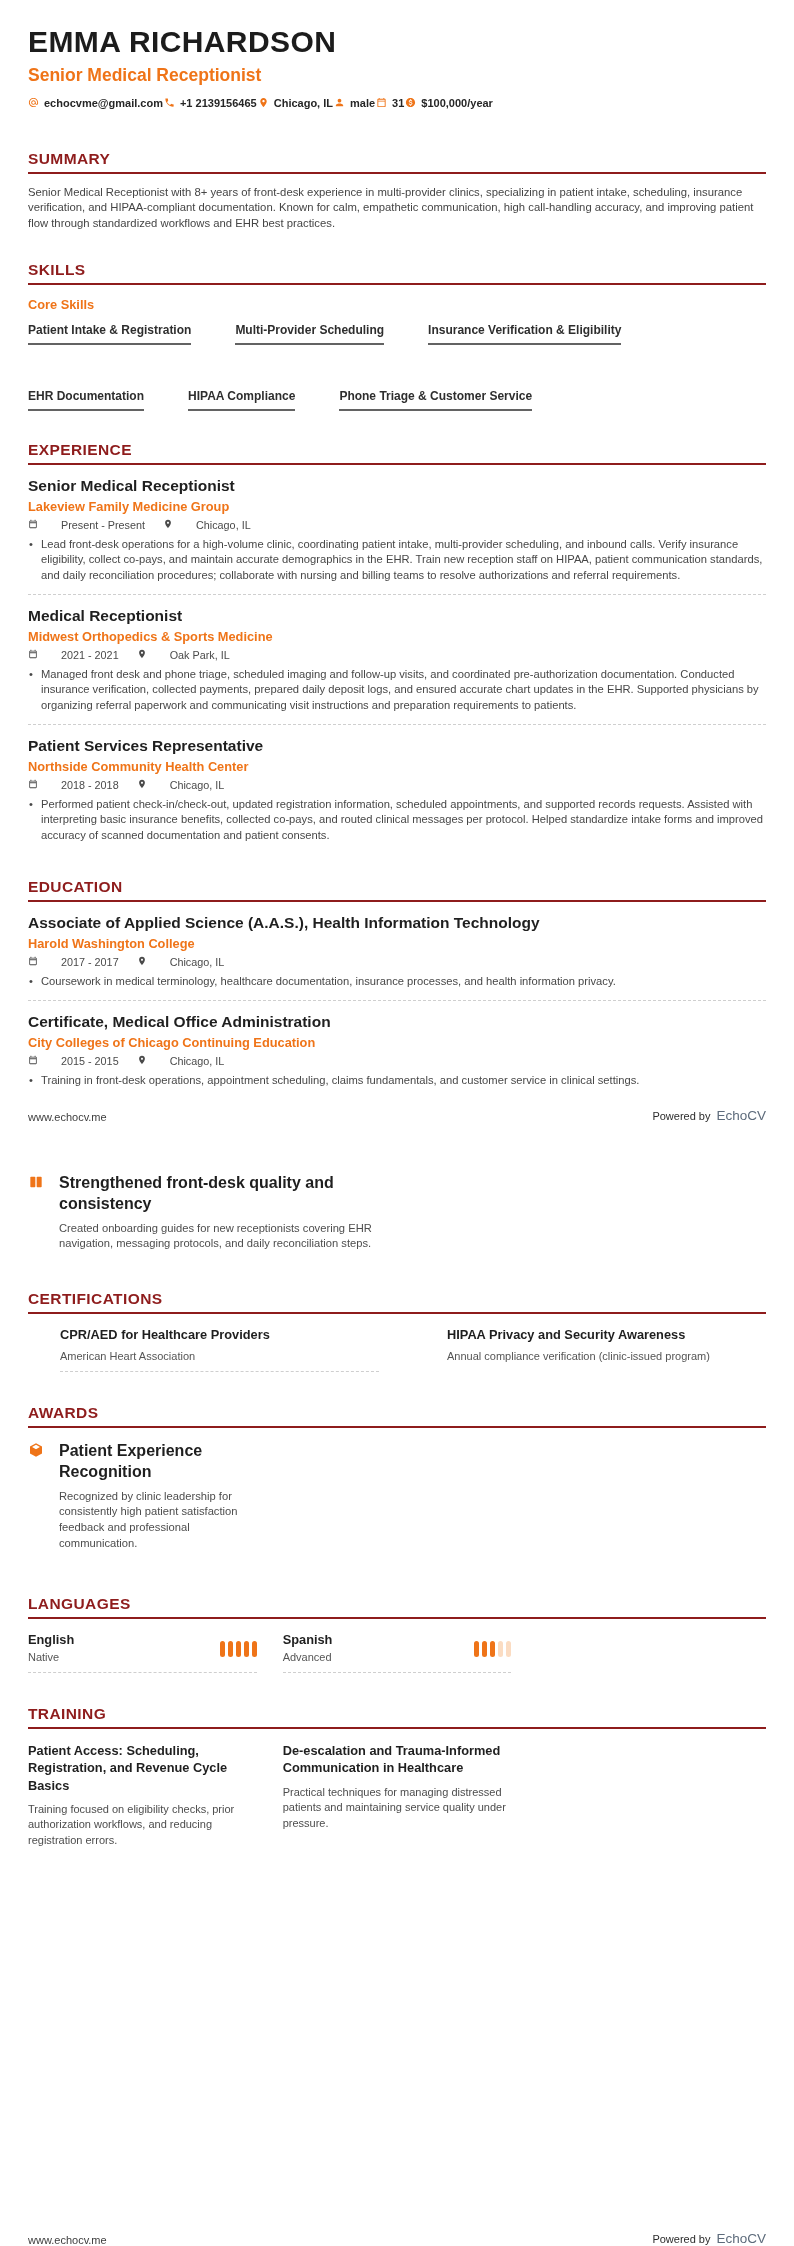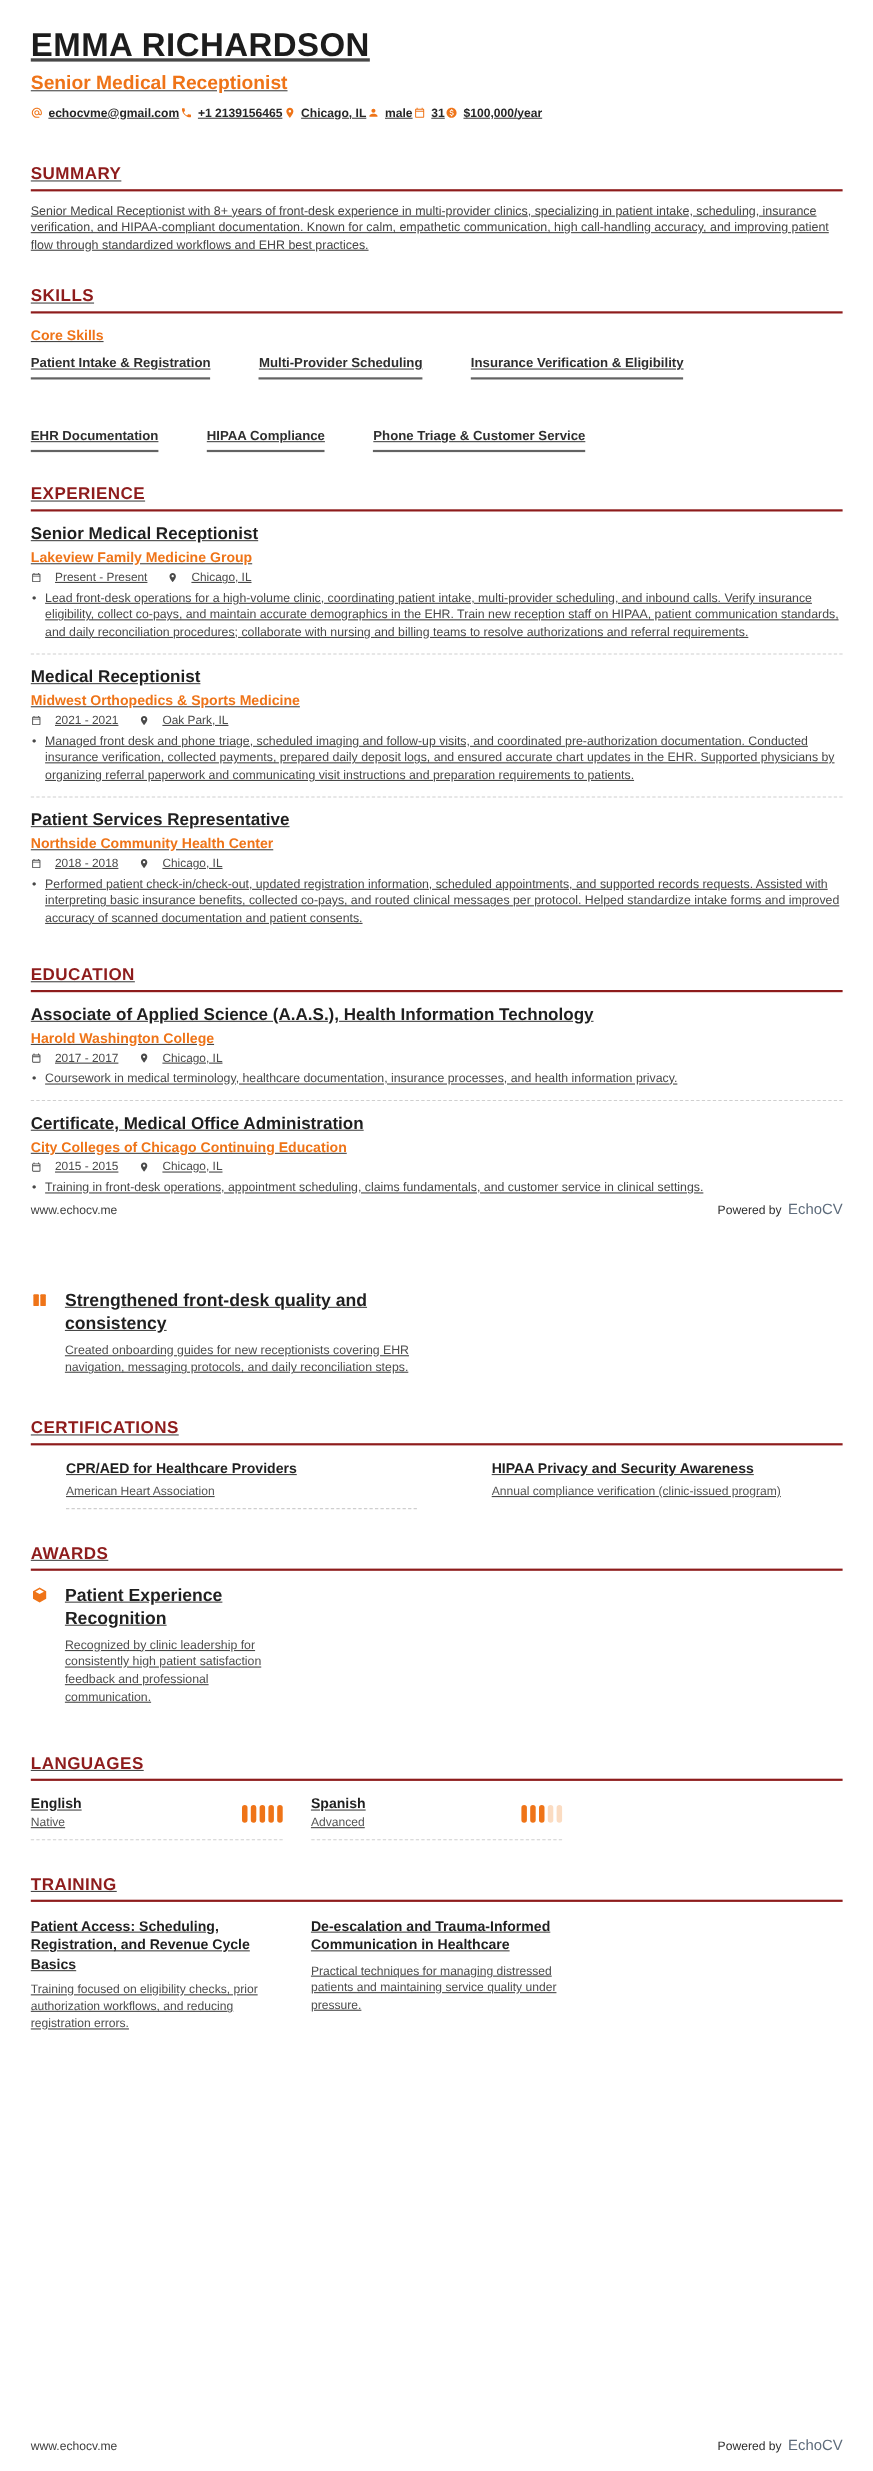--- a/index.html
+++ b/index.html
@@ -10,21 +10,21 @@
     --body:#474747;
     --muted:#555;
   }
   *{box-sizing:border-box;}
   html,body{margin:0;padding:0;}
   body{
     width:794px;height:2246px;background:#ffffff;
     font-family:"Liberation Sans","DejaVu Sans",sans-serif;
     color:var(--body);
   }
-  .page{position:relative;width:794px;height:1123px;padding:0 28px;overflow:hidden;background:#fff;text-decoration:underline;}
+  .page{position:relative;width:794px;height:1123px;padding:0 28px;overflow:hidden;background:#fff;}
 
   
   .name{padding-top:26px;font-size:30px;font-weight:bold;color:var(--ink);letter-spacing:.4px;line-height:1.05;}
   .job-title{margin-top:7px;font-size:17.5px;font-weight:bold;color:var(--orange);}
   .contact-row{margin-top:11px;display:flex;align-items:center;gap:1px;font-size:11px;font-weight:bold;color:#262626;}
   .contact-item{display:flex;align-items:center;gap:5px;}
   .cicon{width:11px;height:11px;flex:none;display:inline-flex;}
   .cicon svg{width:11px;height:11px;fill:var(--orange);}
 
   
@@ -39,21 +39,21 @@
   .skill-group-label{margin-top:12px;font-size:12.8px;font-weight:bold;color:var(--orange);}
   .skill-list{margin-top:11px;display:flex;flex-wrap:wrap;column-gap:24px;row-gap:13px;gap:44px;}
   .skill-chip{font-size:12px;font-weight:bold;color:#2e2e2e;padding-bottom:6px;border-bottom:2px solid #636363;}
 
   
   .entry{padding-top:12px;padding-bottom:11px;}
   .entry.divided{border-bottom:1px dashed #cfcfcf;}
   .entry-title{font-size:15.5px;font-weight:bold;color:#1f1f1f;line-height:1.2;}
   .entry-org{margin-top:3px;font-size:12.8px;font-weight:bold;color:var(--orange);}
   .entry-meta{margin-top:5px;display:flex;align-items:center;gap:18px;font-size:10.8px;color:#4a4a4a;}
-  .meta-item{display:flex;align-items:center;gap:12px;}
+  .meta-item{display:flex;align-items:flex-start;gap:23px;}
   .micon{width:10px;height:10px;flex:none;display:inline-flex;}
   .micon svg{width:10px;height:10px;fill:#4a4a4a;}
   .bullet{position:relative;margin-top:6px;padding-left:13px;font-size:11.2px;line-height:1.38;color:#474747;}
   .bullet::before{content:"\2022";position:absolute;left:1px;top:0;color:#474747;}
 
   
   .grid2{display:grid;grid-template-columns:1fr 1fr;column-gap:36px;align-items:start;margin-top:13px;}
   .grid3{display:grid;grid-template-columns:1fr 1fr 1fr;column-gap:26px;align-items:start;margin-top:13px;}
   .ach-item{display:flex;gap:9px;padding-bottom:12px;}
   .ach-icon{width:22px;flex:none;padding-top:1px;}
@@ -73,21 +73,21 @@
   .lang-level{margin-top:4px;font-size:11px;color:#555;}
   .bars{display:flex;gap:3px;padding-top:3px;}
   .bar{width:5px;height:16px;border-radius:2.5px;background:var(--orange-pale);}
   .bar.filled{background:var(--orange);}
 
   
   .training-title{font-size:12.8px;font-weight:bold;color:#1f1f1f;line-height:1.35;}
   .training-text{margin-top:8px;font-size:11px;line-height:1.4;color:#4d4d4d;}
 
   
-  .footer{position:absolute;left:28px;right:28px;bottom:16px;display:flex;justify-content:space-between;align-items:flex-end;}
+  .footer{position:absolute;left:28px;right:28px;bottom:0;display:flex;justify-content:space-between;align-items:flex-end;}
   .footer-site{font-size:11px;color:#3d3d3d;text-decoration:none;}
   .footer-powered{display:flex;align-items:baseline;gap:6px;}
   .powered-label{font-size:11px;color:#2c2c2c;}
   .brand{font-size:13.5px;color:#5d6b7b;text-decoration:none;}
 </style>
 </head>
 <body>
 
 <div class="page">
 

